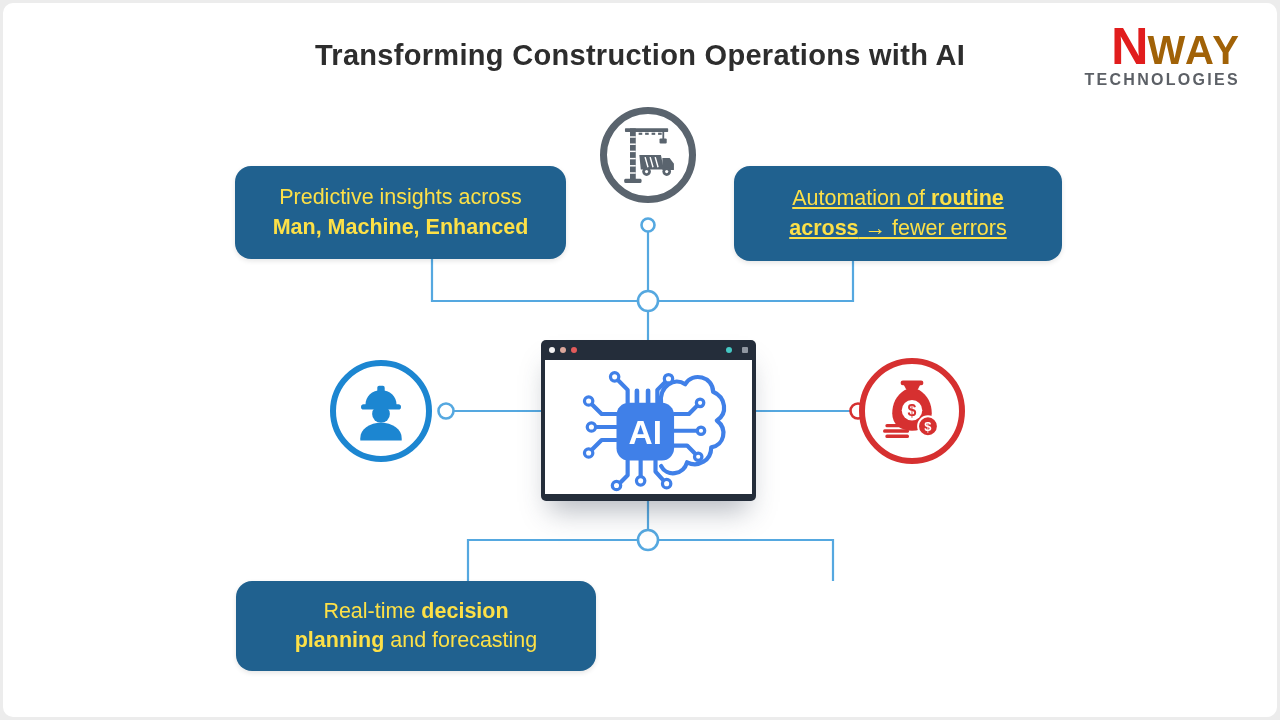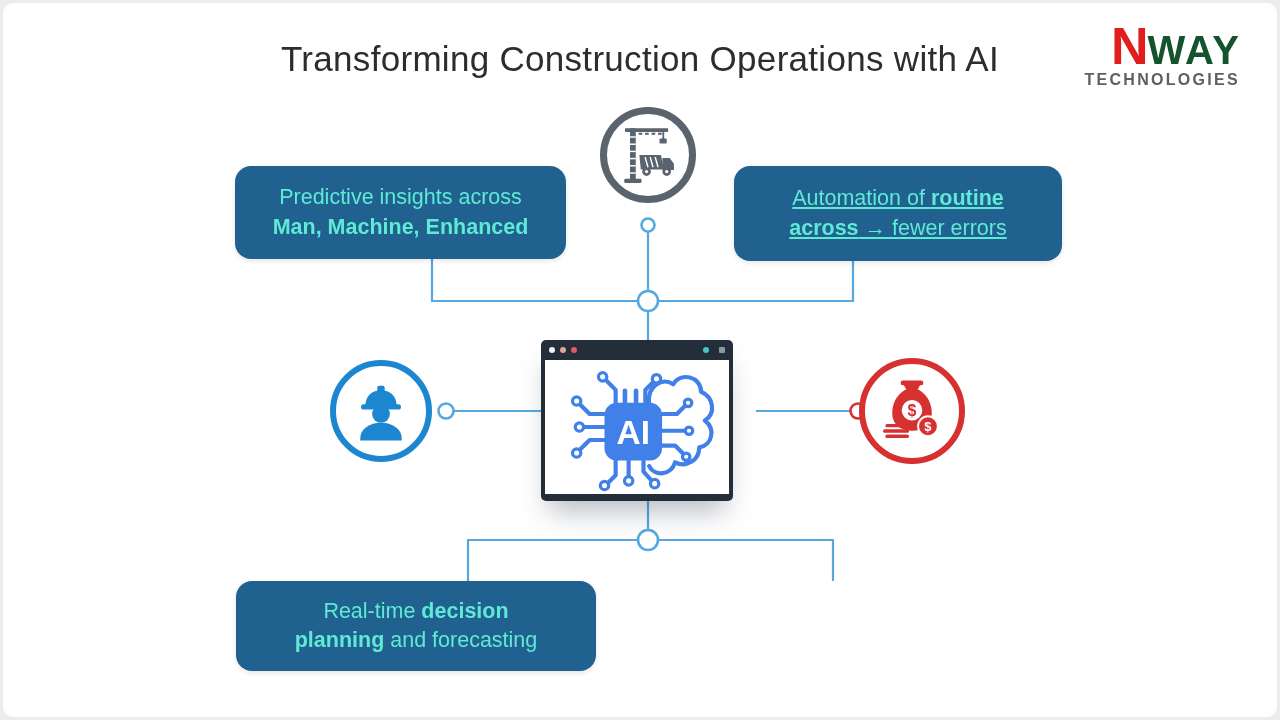--- a/index.html
+++ b/index.html
@@ -1,36 +1,36 @@
 <!DOCTYPE html>
 <html style="--card-bg: #20618f; --connector-blue: #55a8e0; --icon-gray: #5a646e; --icon-blue: #1c86d1; --icon-red: #d63030; --chip-blue: #4080e8; --logo-red: #e11d1d; --title-text: #2d2d2d;"><head>
 <meta charset="utf-8">
 <style>
   html,body{margin:0;padding:0;background:#e9e9e9;font-family:"Liberation Sans",sans-serif;}
   .stage{position:relative;width:1280px;height:720px;background:#ececec;overflow:hidden;}
   .canvas{position:absolute;inset:3px;background:#ffffff;border-radius:10px;overflow:hidden;}
 
   .page-title{position:absolute;top:36px;left:0;right:0;text-align:center;
-    font-size:35px;font-weight:400;color:var(--title-text,#2d2d2d);letter-spacing:.3px;}
+    font-size:29px;font-weight:700;color:var(--title-text,#2d2d2d);letter-spacing:.3px;}
 
   
   .logo{position:absolute;top:20px;right:36px;text-align:right;}
   .logo-row{display:flex;align-items:baseline;justify-content:flex-end;}
   .logo-mark{font-size:52px;font-weight:800;color:var(--logo-red,#e11d1d);line-height:.9;letter-spacing:-1px;}
-  .logo-name{font-size:40px;font-weight:800;color:#14532d;line-height:.9;letter-spacing:2px;}
+  .logo-name{font-size:40px;font-weight:800;color:#a16207;line-height:.9;letter-spacing:2px;}
   .logo-tagline{font-size:16px;letter-spacing:2.3px;color:#5c6066;font-weight:600;margin-top:1px;padding-right:1px;}
 
   
   .overlay{position:absolute;left:0;top:0;z-index:1;pointer-events:none;}
   .conn path{fill:none;stroke:var(--connector-blue,#55a8e0);stroke-width:2.2px;}
   .node circle{fill:#fff;stroke:var(--connector-blue,#55a8e0);stroke-width:2.6px;}
   .node .node-red{stroke:var(--icon-red,#d63030);}
 
   
-  .card{position:absolute;z-index:2;background:var(--card-bg,#20618f);color:#5eead4;border-radius:16px;
+  .card{position:absolute;z-index:2;background:var(--card-bg,#20618f);color:#fde047;border-radius:16px;
     display:flex;align-items:center;justify-content:center;text-align:center;
     font-size:21.5px;line-height:1.36;padding:6px 12px;box-sizing:border-box;
     box-shadow:0 2px 5px rgba(0,0,0,.10);}
   .card .b{font-weight:700;}
   #card-tl{left:232px;top:163px;width:331px;height:93px;}
   #card-tr{left:731px;top:163px;width:328px;height:95px;text-decoration:underline;}
   #card-bl{left:233px;top:578px;width:360px;height:90px;}
   #card-br{left:731px;top:578px;width:328px;height:90px;}
 
   
@@ -40,21 +40,21 @@
   #ring-left{left:327px;top:357px;width:102px;height:102px;border:6px solid var(--icon-blue,#1c86d1);}
   #ring-right{left:856px;top:355px;width:106px;height:106px;border:6px solid var(--icon-red,#d63030);}
 
   .fill-gray{fill:var(--icon-gray,#5a646e);}
   .fill-blue{fill:var(--icon-blue,#1c86d1);}
   .fill-red{fill:var(--icon-red,#d63030);}
   .white{fill:#ffffff;}
   .white-line{stroke:#ffffff;stroke-width:2px;fill:none;}
 
   
-  .browser{position:absolute;z-index:3;left:538px;top:337px;width:192px;height:161px;
+  .browser{position:absolute;z-index:3;left:538px;top:337px;width:215px;height:161px;
     background:#242d3a;border-radius:5px;box-shadow:0 18px 26px -8px rgba(50,60,80,.35);}
   .browser-header{position:absolute;top:0;left:0;right:0;height:20px;display:flex;align-items:center;padding:0 8px;box-sizing:border-box;}
   .dot{width:6px;height:6px;border-radius:50%;margin-right:5px;}
   .dot-white{background:#f2f2f2;}
   .dot-tan{background:#dba79b;}
   .dot-red{background:#e25b5b;}
   .header-spacer{flex:1;}
   .dot-teal{background:#45c8c4;}
   .sq-gray{width:6px;height:6px;background:#8f96a0;margin-left:5px;border-radius:1px;}
   .browser-body{position:absolute;top:20px;left:4px;right:4px;bottom:7px;background:#ffffff;

